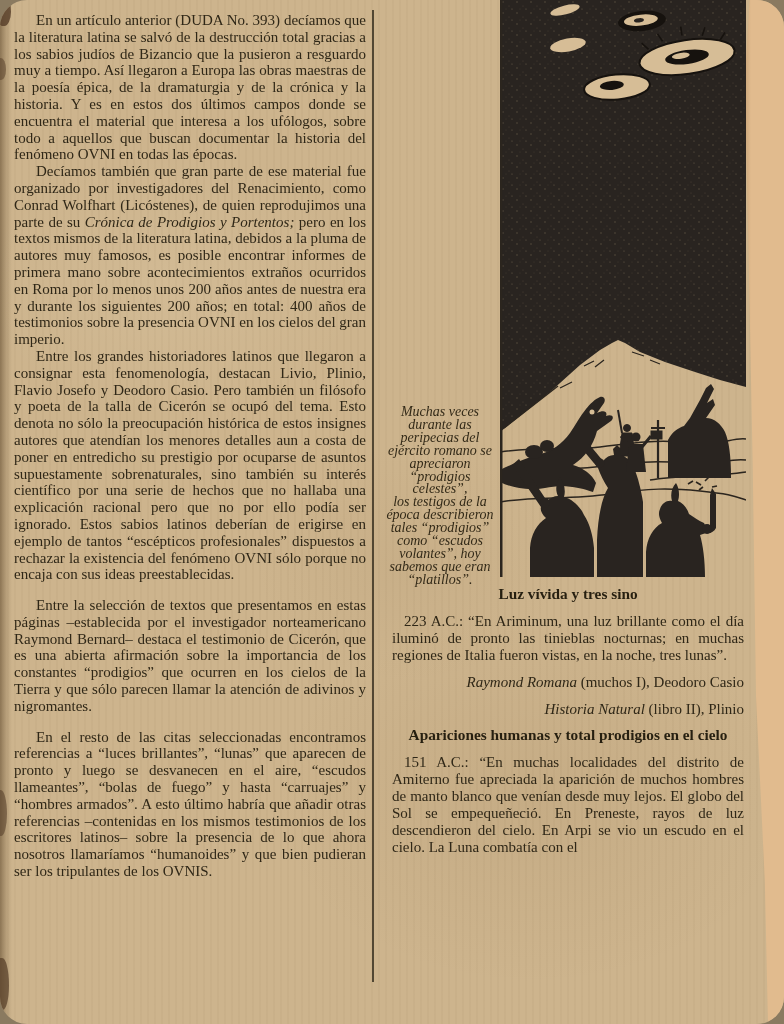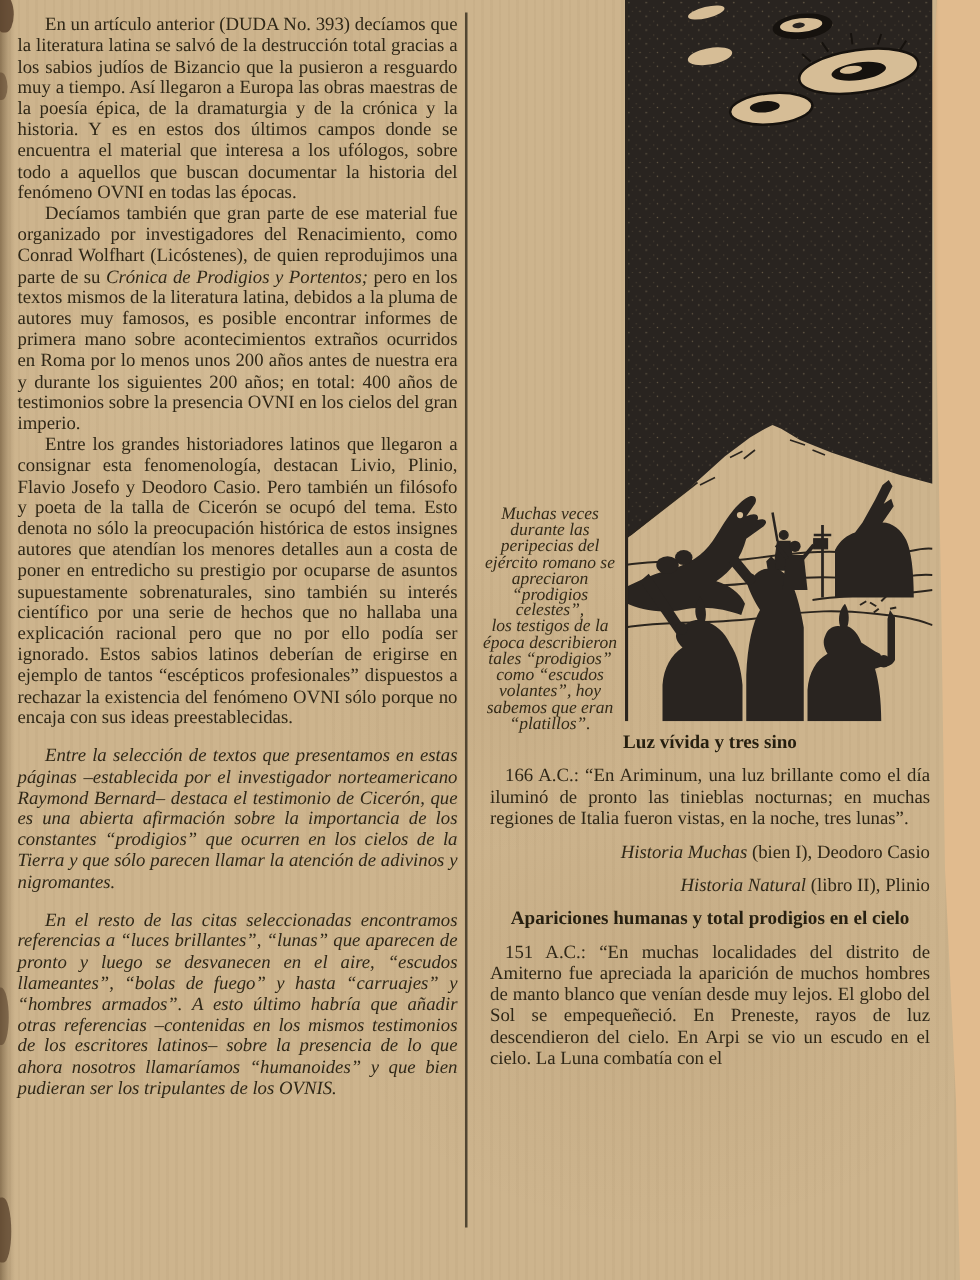--- a/index.html
+++ b/index.html
@@ -9,20 +9,21 @@
     width:784px;height:1024px;
     overflow:hidden;
     background-color:#cdb48d;
     background-image:
       radial-gradient(ellipse 320px 220px at 22% 28%, rgba(255,242,214,0.10), transparent 60%),
       radial-gradient(ellipse 420px 300px at 68% 78%, rgba(120,90,50,0.09), transparent 62%),
       radial-gradient(ellipse 260px 200px at 52% 55%, rgba(120,90,50,0.06), transparent 60%),
       repeating-linear-gradient(90deg, rgba(110,85,50,0.045) 0 2px, transparent 2px 7px);
     font-family:"Liberation Serif", serif;
     color:#2f2717;
+    border-radius:27px;
   }
   
   .edge-left{
     position:absolute;left:0;top:0;width:12px;height:1024px;
     background:linear-gradient(90deg, rgba(92,70,42,0.55), rgba(92,70,42,0.18) 55%, transparent);
   }
   .edge-blob{position:absolute;background:#59412b;border-radius:40% 60% 55% 45%;opacity:.85;}
   .blob-a{left:-3px;top:-4px;width:14px;height:30px;}
   .blob-b{left:-4px;top:58px;width:10px;height:22px;opacity:.55;}
   .blob-c{left:-5px;top:790px;width:12px;height:46px;opacity:.6;}
@@ -36,21 +37,21 @@
   .divider{
     position:absolute;left:372px;top:10px;width:2px;height:972px;
     background:rgba(48,40,26,0.78);
   }
   
   .col-left{
     position:absolute;left:14px;top:12px;width:352px;
     font-size:15px;line-height:16.8px;text-align:justify;
   }
   .col-left p{margin:0;text-indent:22px;}
-  .col-left p.gap{margin-top:14px;font-style:italic;}
+  .col-left p.gap{margin-top:14px;}
   .italic{font-style:italic;margin-top:37px;}
   
   .illustration{position:absolute;left:500px;top:0;width:246px;height:577px;}
   .caption{
     position:absolute;left:384px;top:406px;width:112px;
     font-style:italic;font-size:14px;line-height:12.9px;
     text-align:center;white-space:pre-line;color:#332a18;
   }
   .col-right-text{
     position:absolute;left:392px;top:580px;width:352px;
@@ -182,22 +183,22 @@
 los testigos de la
 época describieron
 tales “prodigios”
 como “escudos
 volantes”, hoy
 sabemos que eran
 “platillos”.</div>
 
   <div class="col-right-text" lang="es">
     <div class="sec-heading">Luz vívida y tres sino</div>
-    <p class="sec-body">166 A.C.: “En Ariminum, una luz brillante como el día iluminó de pronto las tinieblas nocturnas; en muchas regiones de Italia fueron vistas, en la noche, tres lunas”.</p>
-    <div class="attribution"><span class="italic">Historia Muchas</span><span> (bien I), Deodoro Casio</span></div>
+    <p class="sec-body">223 A.C.: “En Ariminum, una luz brillante como el día iluminó de pronto las tinieblas nocturnas; en muchas regiones de Italia fueron vistas, en la noche, tres lunas”.</p>
+    <div class="attribution"><span class="italic">Raymond Romana</span><span> (muchos I), Deodoro Casio</span></div>
 
     <div class="attribution"><span class="italic">Historia Natural</span><span> (libro II), Plinio</span></div>
 
     <div class="sec-heading">Apariciones humanas y total prodigios en el cielo</div>
     <p class="sec-body">151 A.C.: “En muchas localidades del distrito de Amiterno fue apreciada la aparición de muchos hombres de manto blanco que venían desde muy lejos. El globo del Sol se empequeñeció. En Preneste, rayos de luz descendieron del cielo. En Arpi se vio un escudo en el cielo. La Luna combatía con el</p>
   </div>
 
 </div>
 
 </body></html>

